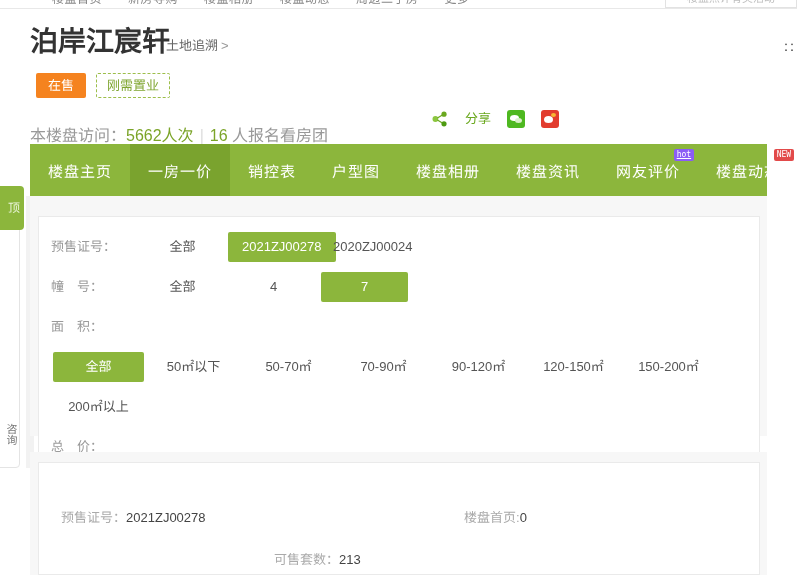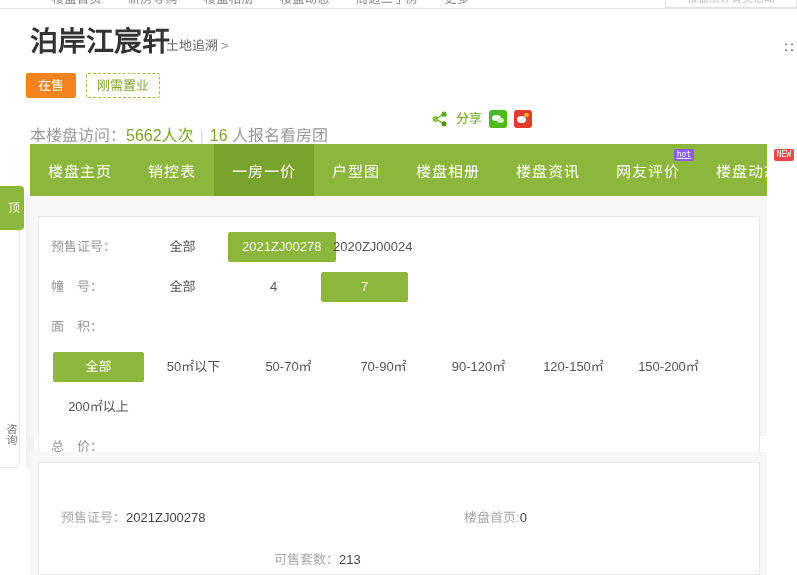--- a/index.html
+++ b/index.html
@@ -76,21 +76,21 @@
     margin-left: -4px;
     margin-bottom: 8px;
     white-space: nowrap;
     cursor: pointer;
   }
   .land-trace .arrow { color: #999; margin-left: 3px; }
 
   
   .tag-row {
     position: absolute;
-    top: 73px; left: 26px;
+    top: 73px; left: 36px;
     display: flex;
     align-items: center;
     gap: 10px;
   }
   .tag-sale {
     background: #f5831f;
     color: #fff;
     font-size: 13px;
     padding: 4px 12px;
     line-height: 17px;
@@ -119,21 +119,21 @@
   }
   .visits .num { color: #7ba428; }
   .visits .sep { color: #ddd; margin: 0 6px; }
 
   
   .share-row {
     position: absolute;
     top: 110px; left: 432px;
     display: flex;
     align-items: center;
-    gap: 7px;
+    gap: 16px;
   }
   .share-ico {
     width: 16px; height: 16px;
     position: relative;
     display: inline-block;
   }
   .share-label {
     font-size: 13px;
     color: #6aa81e;
     line-height: 16px;
@@ -429,25 +429,25 @@
     </span>
     <span class="share-label">分享</span>
     <span class="sq-ico wechat"></span>
     <span class="sq-ico weibo"></span>
   </div>
 
   <div class="tabbar">
     <div class="tab">
         <span>楼盘主页</span>
       </div>
-    <div class="tab">
-        <span>销控表</span>
-      </div>
     <div class="tab active">
         <span>一房一价</span>
+      </div>
+    <div class="tab">
+        <span>销控表</span>
       </div>
     <div class="tab">
         <span>户型图</span>
       </div>
     <div class="tab">
         <span>楼盘相册</span>
       </div>
     <div class="tab">
         <span>楼盘资讯</span>
       </div>

